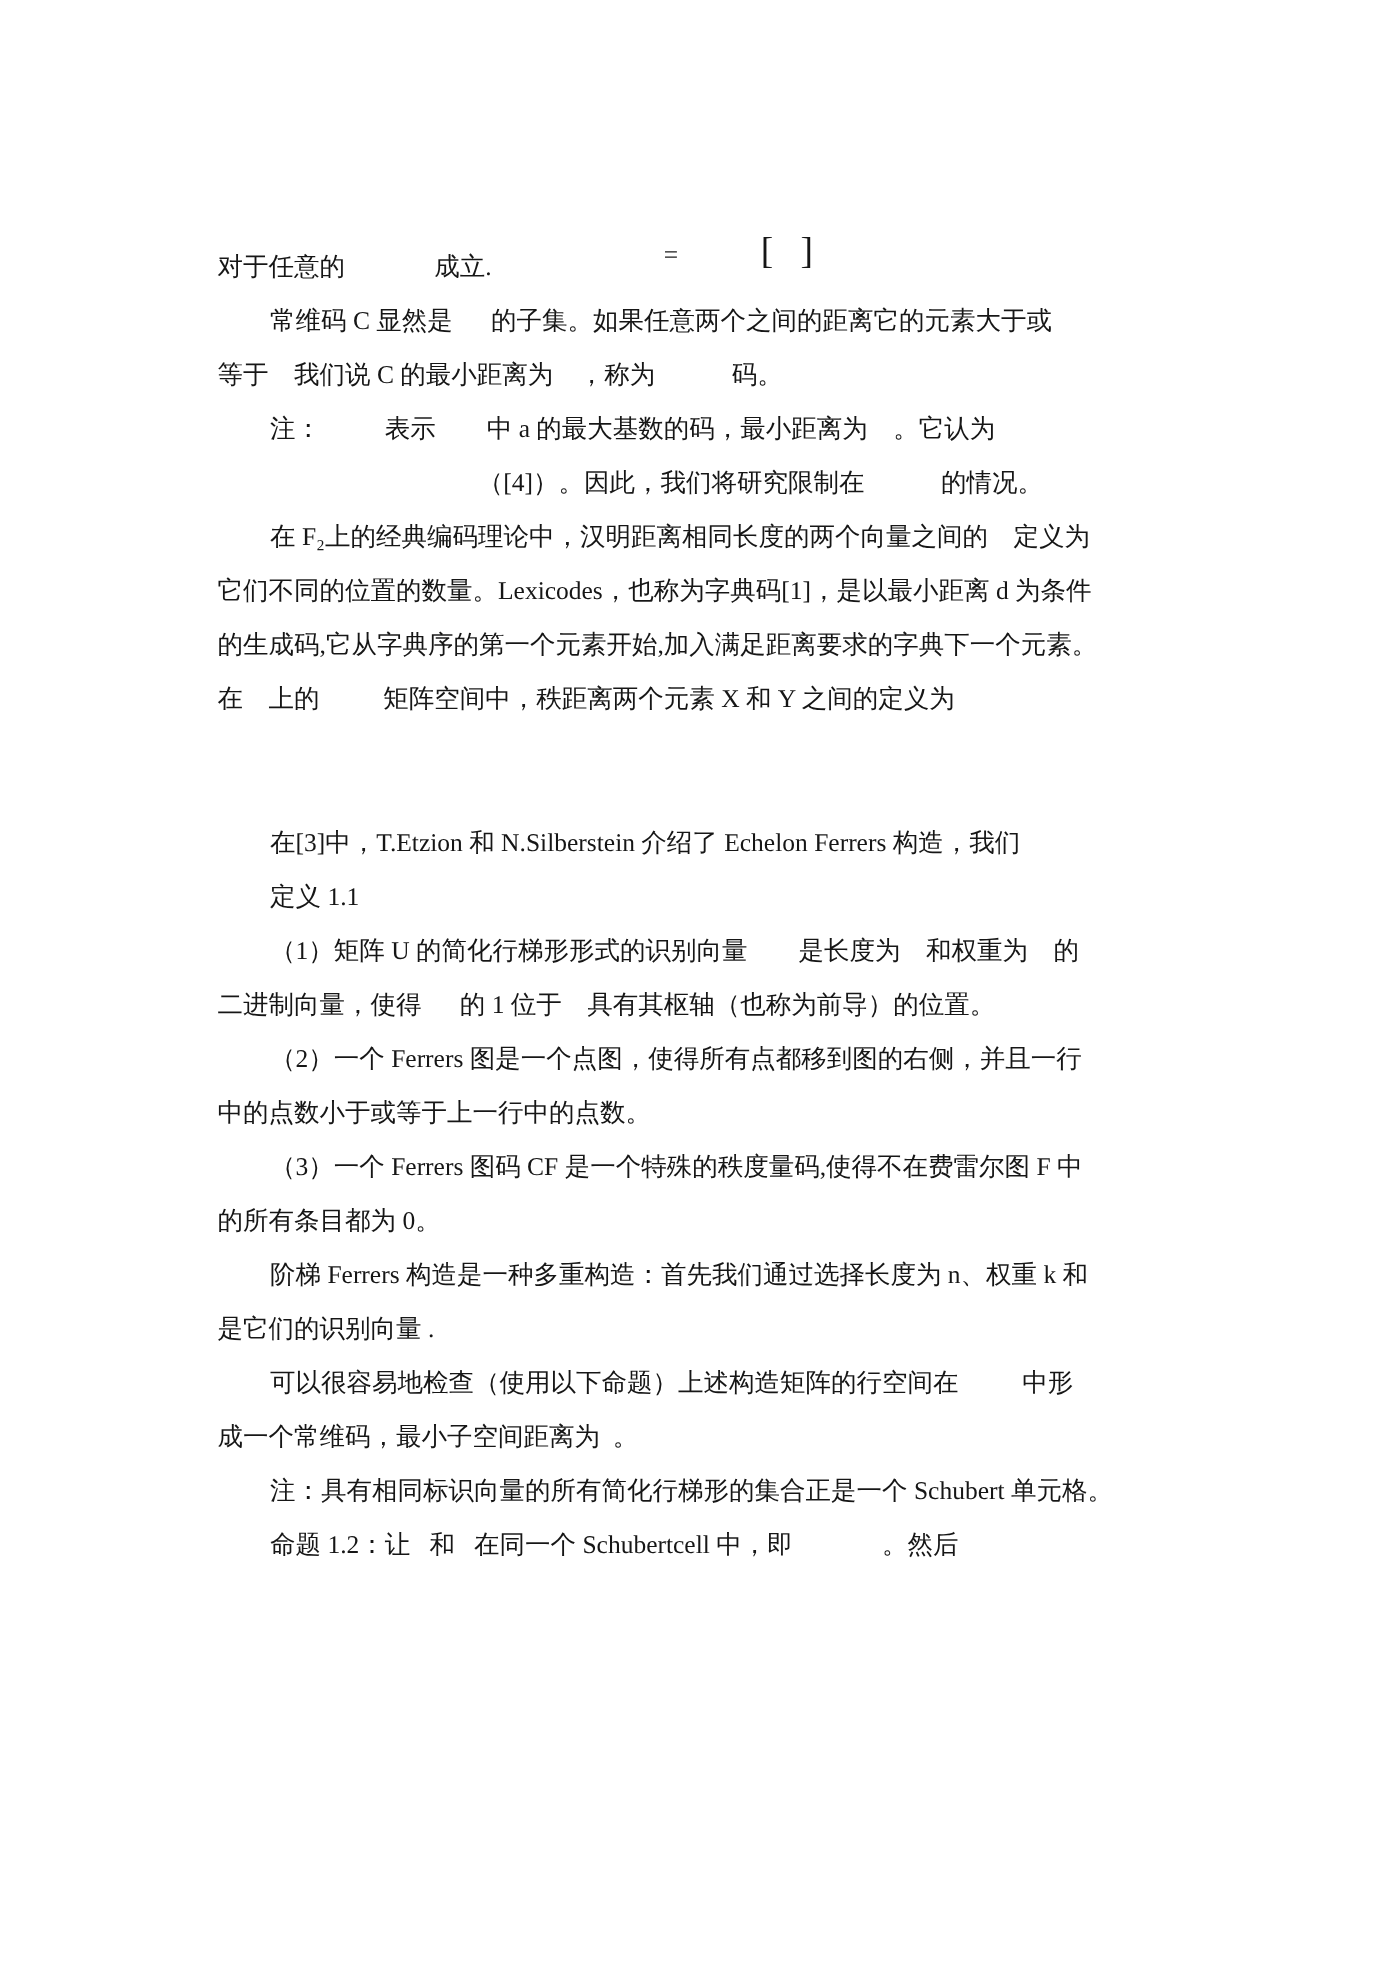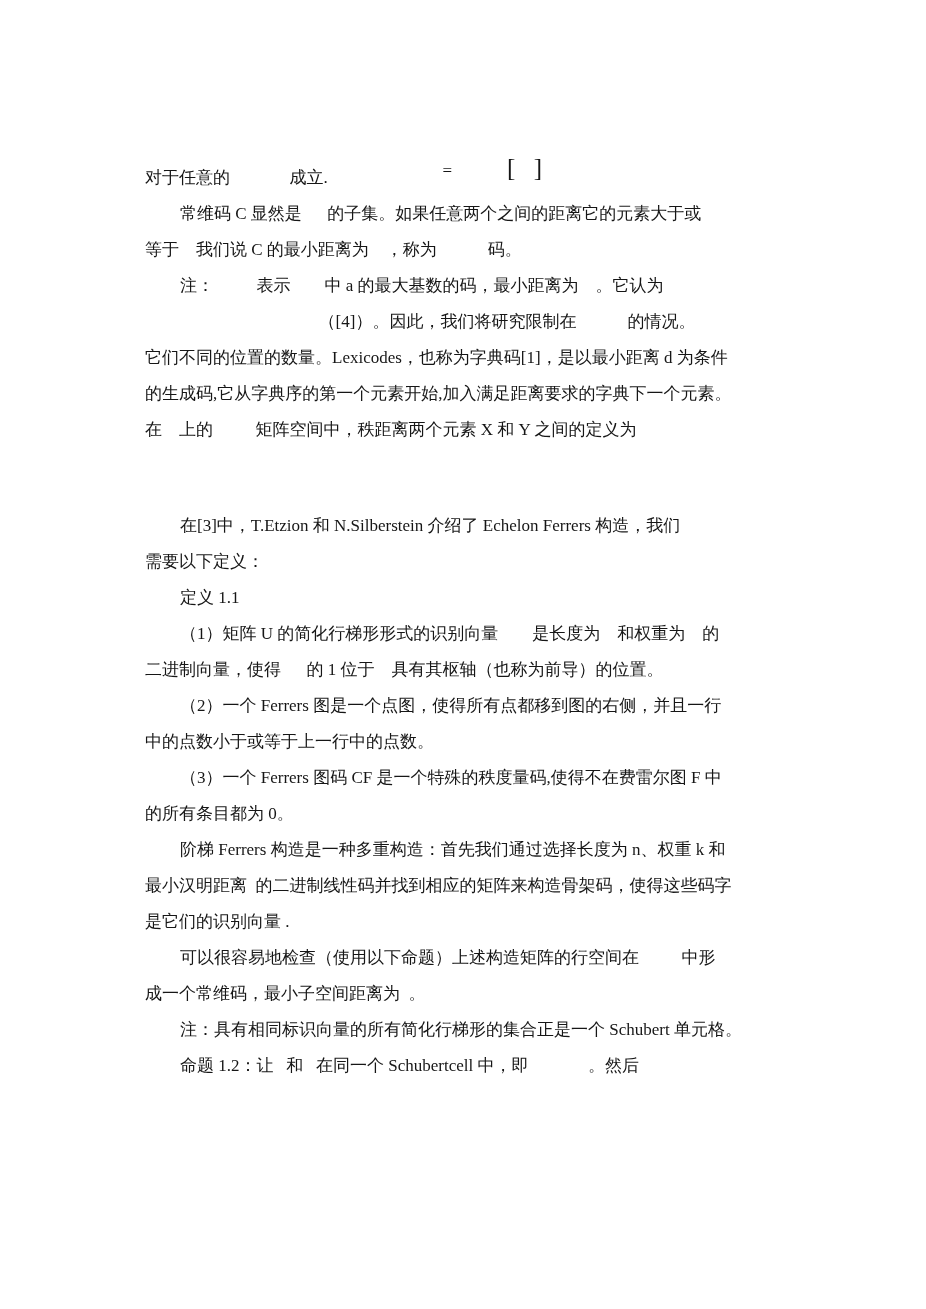--- a/index.html
+++ b/index.html
@@ -60,36 +60,35 @@
   <div class="content">
     <div class="formula-line">
       <span class="formula-eq">=</span><span class="formula-brackets">[ ]</span>
     </div>
     <div>
         <div class="line">对于任意的              成立.</div>
         <div class="line indent">常维码 C 显然是      的子集。如果任意两个之间的距离它的元素大于或</div>
         <div class="line">等于    我们说 C 的最小距离为    ，称为            码。</div>
         <div class="line indent">注：          表示        中 a 的最大基数的码，最小距离为    。它认为</div>
         <div class="line indent2">（[4]）。因此，我们将研究限制在            的情况。</div>
+        <div class="line indent">在 F₂上的经典编码理论中，汉明距离相同长度的两个向量之间的    定义为</div>
         <div class="line">它们不同的位置的数量。Lexicodes，也称为字典码[1]，是以最小距离 d 为条件</div>
         <div class="line">的生成码,它从字典序的第一个元素开始,加入满足距离要求的字典下一个元素。</div>
         <div class="line">在    上的          矩阵空间中，秩距离两个元素 X 和 Y 之间的定义为</div>
         <div class="line spacer"></div>
         <div class="line spacer"></div>
         <div class="line indent">在[3]中，T.Etzion 和 N.Silberstein 介绍了 Echelon Ferrers 构造，我们</div>
-        <div class="line">需要以下定义：</div>
         <div class="line indent">定义 1.1</div>
         <div class="line indent">（1）矩阵 U 的简化行梯形形式的识别向量        是长度为    和权重为    的</div>
         <div class="line">二进制向量，使得      的 1 位于    具有其枢轴（也称为前导）的位置。</div>
         <div class="line indent">（2）一个 Ferrers 图是一个点图，使得所有点都移到图的右侧，并且一行</div>
         <div class="line">中的点数小于或等于上一行中的点数。</div>
         <div class="line indent">（3）一个 Ferrers 图码 CF 是一个特殊的秩度量码,使得不在费雷尔图 F 中</div>
         <div class="line">的所有条目都为 0。</div>
         <div class="line indent">阶梯 Ferrers 构造是一种多重构造：首先我们通过选择长度为 n、权重 k 和</div>
-        <div class="line">最小汉明距离  的二进制线性码并找到相应的矩阵来构造骨架码，使得这些码字</div>
         <div class="line">是它们的识别向量 .</div>
         <div class="line indent">可以很容易地检查（使用以下命题）上述构造矩阵的行空间在          中形</div>
         <div class="line">成一个常维码，最小子空间距离为  。</div>
         <div class="line indent">注：具有相同标识向量的所有简化行梯形的集合正是一个 Schubert 单元格。</div>
         <div class="line indent">命题 1.2：让   和   在同一个 Schubertcell 中，即              。然后</div>
       </div>
   </div>
 </div>
 
 </body></html>

